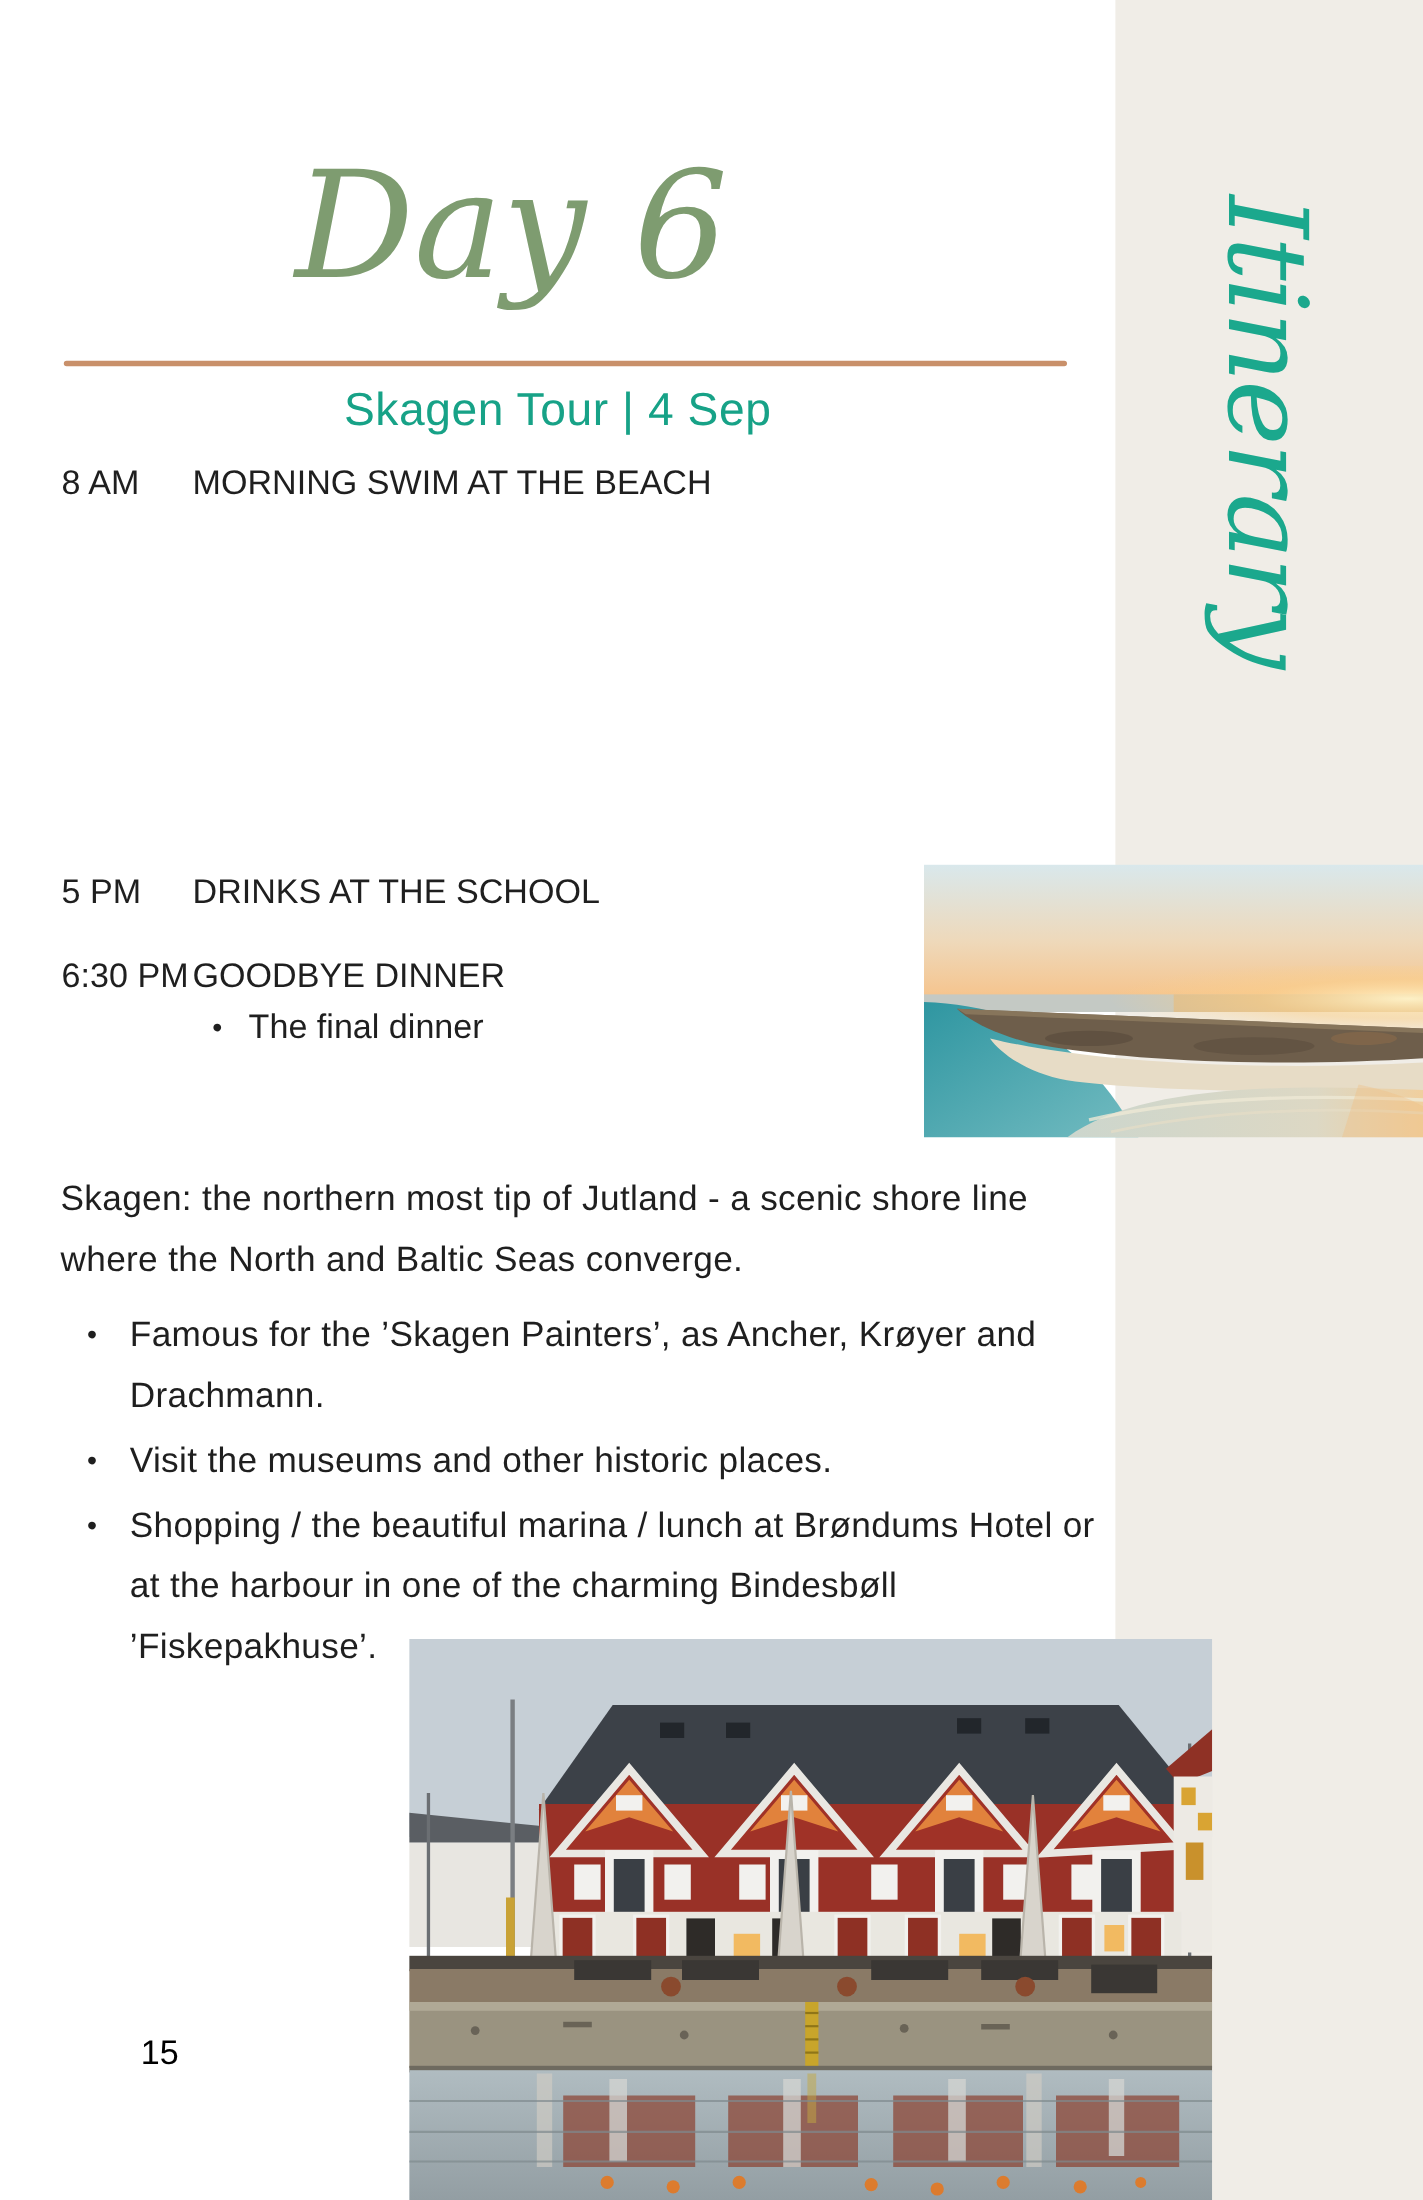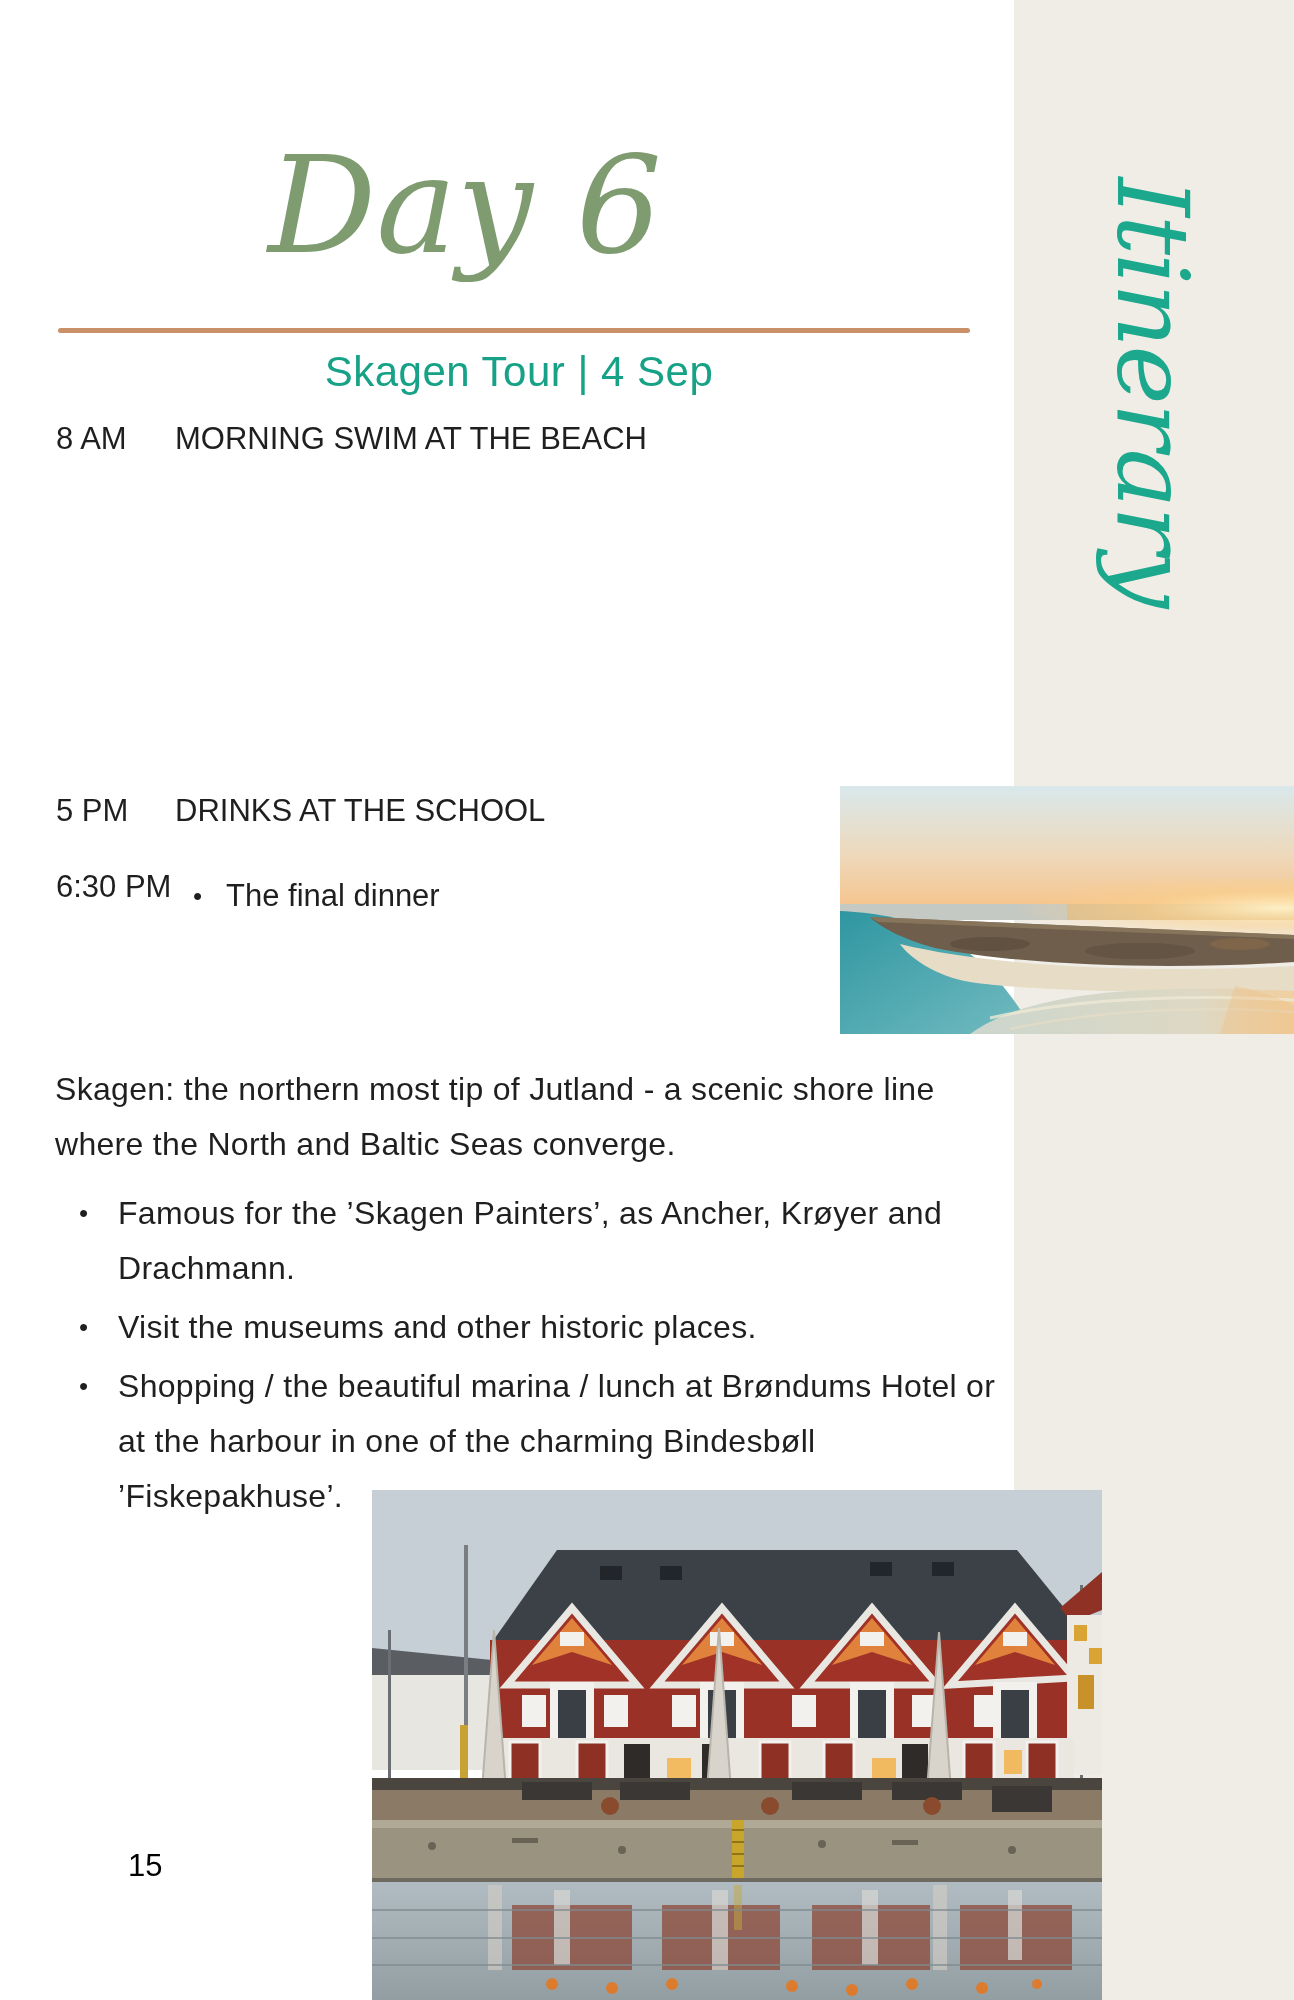--- a/index.html
+++ b/index.html
@@ -12,21 +12,21 @@
   
   .itinerary-script{position:absolute;left:1152px;top:392px;transform:translate(-50%,-50%) rotate(90deg);
         font-family:"DejaVu Serif", serif;font-style:italic;font-size:100px;color:#1ba88d;
         white-space:nowrap;letter-spacing:-2px;}
 
   
   .day-title{position:absolute;left:0;top:122px;width:930px;text-align:center;
         font-family:"DejaVu Serif", serif;font-style:italic;font-size:135px;line-height:1.25;
         color:#7e9c70;}
   .divider{position:absolute;left:58px;top:328px;width:912px;height:5px;background:#c9906a;border-radius:3px;}
-  .subtitle{position:absolute;left:12px;top:348px;width:1014px;text-align:center;
+  .subtitle{position:absolute;left:0;top:348px;width:1014px;text-align:center;
         font-size:42px;color:#17a287;letter-spacing:.5px;}
 
   
   .sched-row{position:absolute;left:56px;width:950px;}
   .sched-time{position:absolute;left:0;top:0;width:175px;font-size:31px;line-height:38px;}
   .sched-body{margin-left:119px;}
   .sched-title{font-size:31px;line-height:38px;}
   ul.sched-bullets{list-style:none;margin:6px 0 0 0;padding:0;max-width:560px;}
   ul.sched-bullets li{position:relative;padding-left:51px;font-size:31px;line-height:44px;}
   ul.sched-bullets li::before{content:"•";position:absolute;left:18px;top:0;font-size:26px;}
@@ -72,20 +72,21 @@
   <div class="sched-row row-5pm">
     <span class="sched-time">5 PM</span>
     <div class="sched-body">
       <div class="sched-title">DRINKS AT THE SCHOOL</div>
     </div>
   </div>
 
   <div class="sched-row row-630pm">
     <span class="sched-time">6:30 PM</span>
     <div class="sched-body">
+      <div class="sched-title">GOODBYE DINNER</div>
       <ul class="sched-bullets">
         <li>The final dinner</li>
       </ul>
     </div>
   </div>
 
   <div class="beach-photo">
     <svg viewBox="0 0 454 248" preserveAspectRatio="none">
       <defs>
         <linearGradient id="skyG" x1="0" y1="0" x2="0" y2="1">

